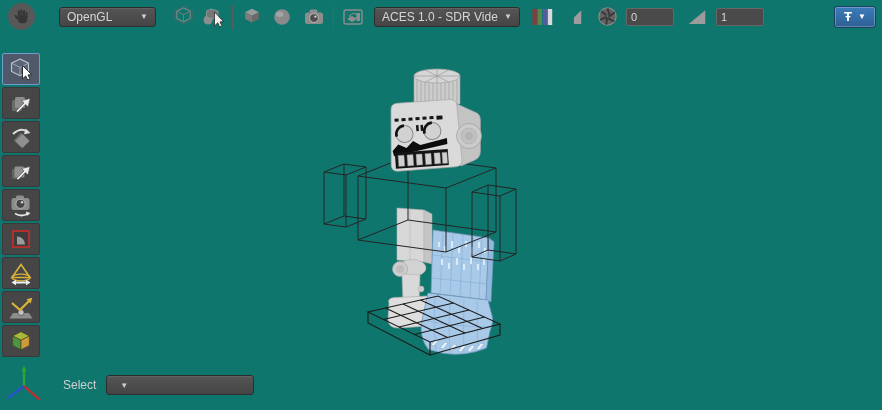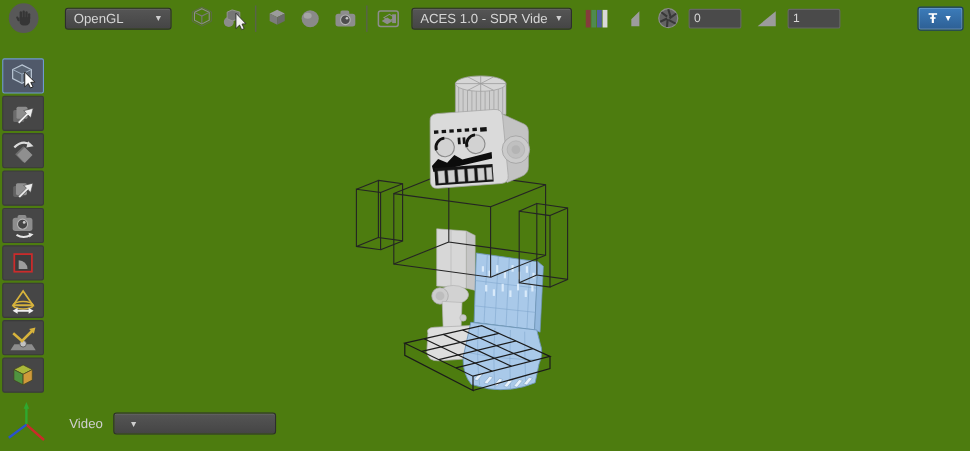--- a/index.html
+++ b/index.html
@@ -1,16 +1,16 @@
 <!DOCTYPE html>
 <html><head>
 <meta charset="utf-8">
 <style>
   html,body{margin:0;padding:0;background:#414141;font-family:"Liberation Sans",sans-serif;}
-  .stage{position:relative;width:882px;height:410px;background:#4d7c0f;overflow:hidden;}
+  .stage{position:relative;width:882px;height:410px;background:#0f766e;overflow:hidden;}
 
   
   .topbar{position:absolute;top:0;left:0;width:882px;height:33px;display:flex;align-items:center;padding-left:8px;box-sizing:border-box;}
   .tb-circle{width:27px;height:27px;border-radius:50%;background:#585858;border:none;padding:3px;box-sizing:border-box;display:flex;align-items:center;justify-content:center;}
   .dropdown{height:20px;background:linear-gradient(#555,#454545);border:1px solid #2d2d2d;border-radius:3px;color:#d6d6d6;font-size:12px;display:flex;align-items:center;padding:0 7px;box-sizing:border-box;box-shadow:inset 0 1px 0 rgba(255,255,255,.08);}
   .dropdown .lbl{flex:1;white-space:nowrap;overflow:hidden;}
   .caret{font-size:8px;color:#cfcfcf;margin-left:6px;}
   .tb-btn{width:26px;height:26px;background:transparent;border:none;padding:1px;display:flex;align-items:center;justify-content:center;}
   .vsep{width:1px;height:24px;background:#5c5c5c;margin:0 6px;}
   .num-input{width:48px;height:18px;background:#4a4a4a;border:1px solid #666;border-radius:2px;color:#d8d8d8;font-size:11px;padding:0 4px;box-sizing:border-box;font-family:"Liberation Sans",sans-serif;}
@@ -379,21 +379,21 @@
           <rect x="415" y="154" width="6" height="11"></rect>
             <rect x="424" y="154" width="6" height="11"></rect>
           <rect x="433" y="154" width="6" height="11"></rect>
             <rect x="441" y="154" width="5" height="11"></rect>
         </g>
       </g>
     </g>
   </svg>
 
   <div class="bottombar">
-    <span class="label">Video</span>
+    <span class="label">Select</span>
     <div class="dropdown dd-standard">
       <span class="caret">▼</span>
     </div>
   </div>
 
   <svg class="gizmo" viewBox="0 0 44 46">
     <g stroke-width="2.2" fill="none">
       <line x1="22" y1="24" x2="22" y2="8" stroke="#2fa82f"></line>
       <path d="M19.5 9.5 L22 3.5 L24.5 9.5 Z" fill="#2fa82f" stroke="none"></path>
       <line x1="22" y1="24" x2="38" y2="38" stroke="#cc2a2a"></line>

